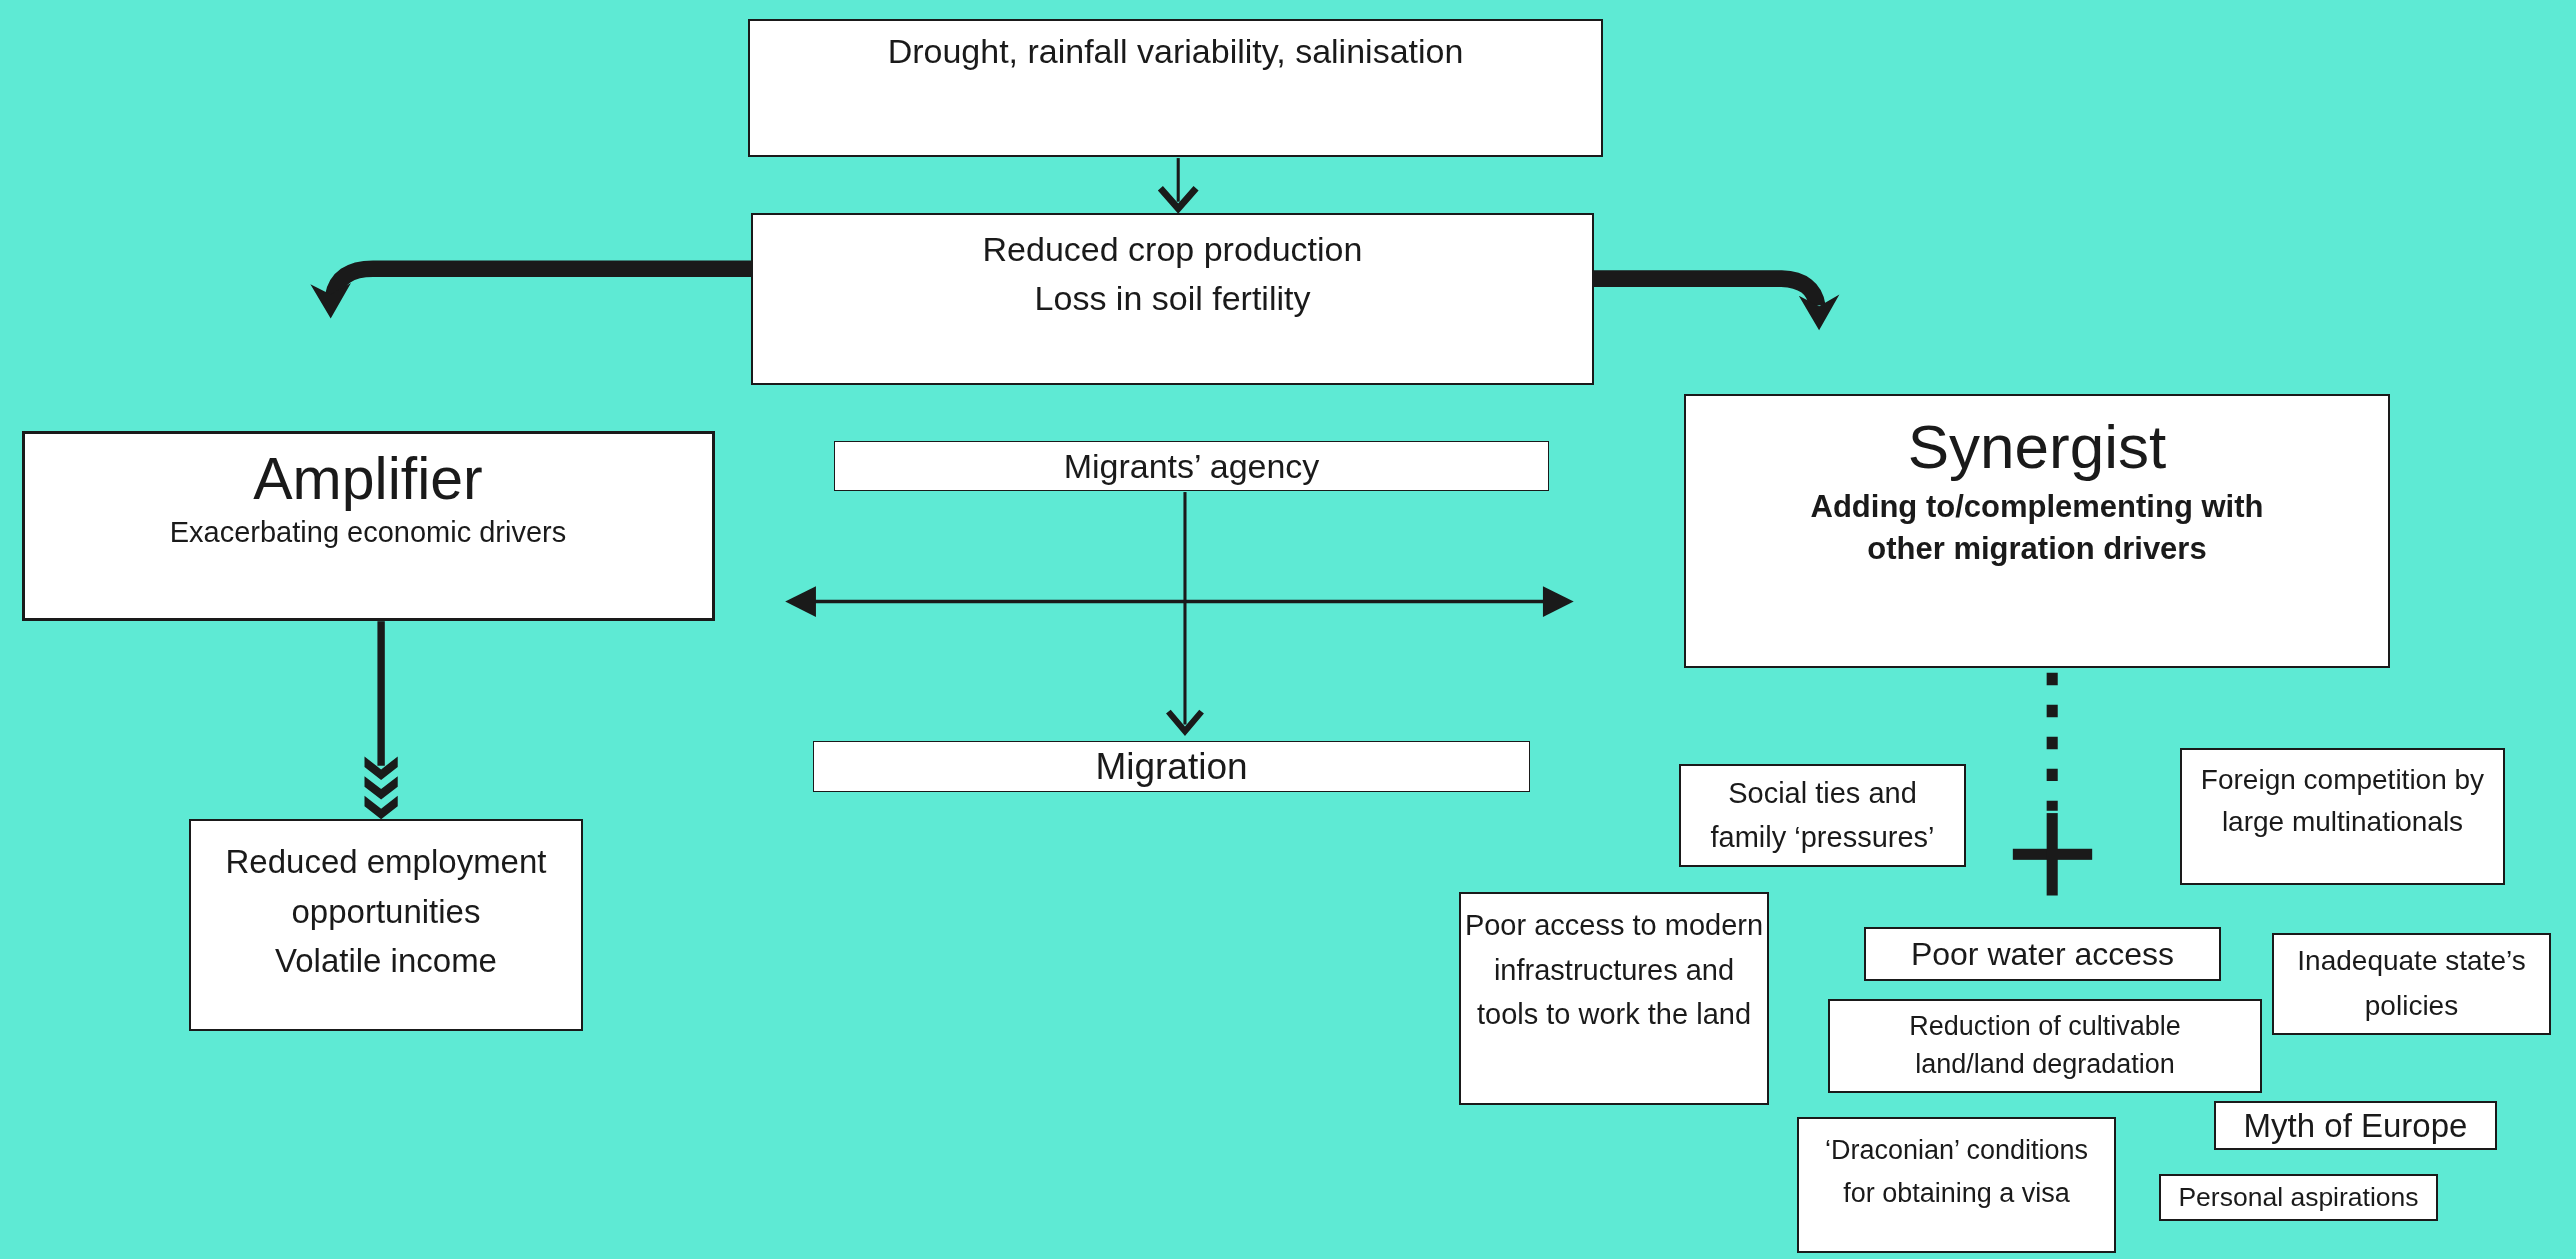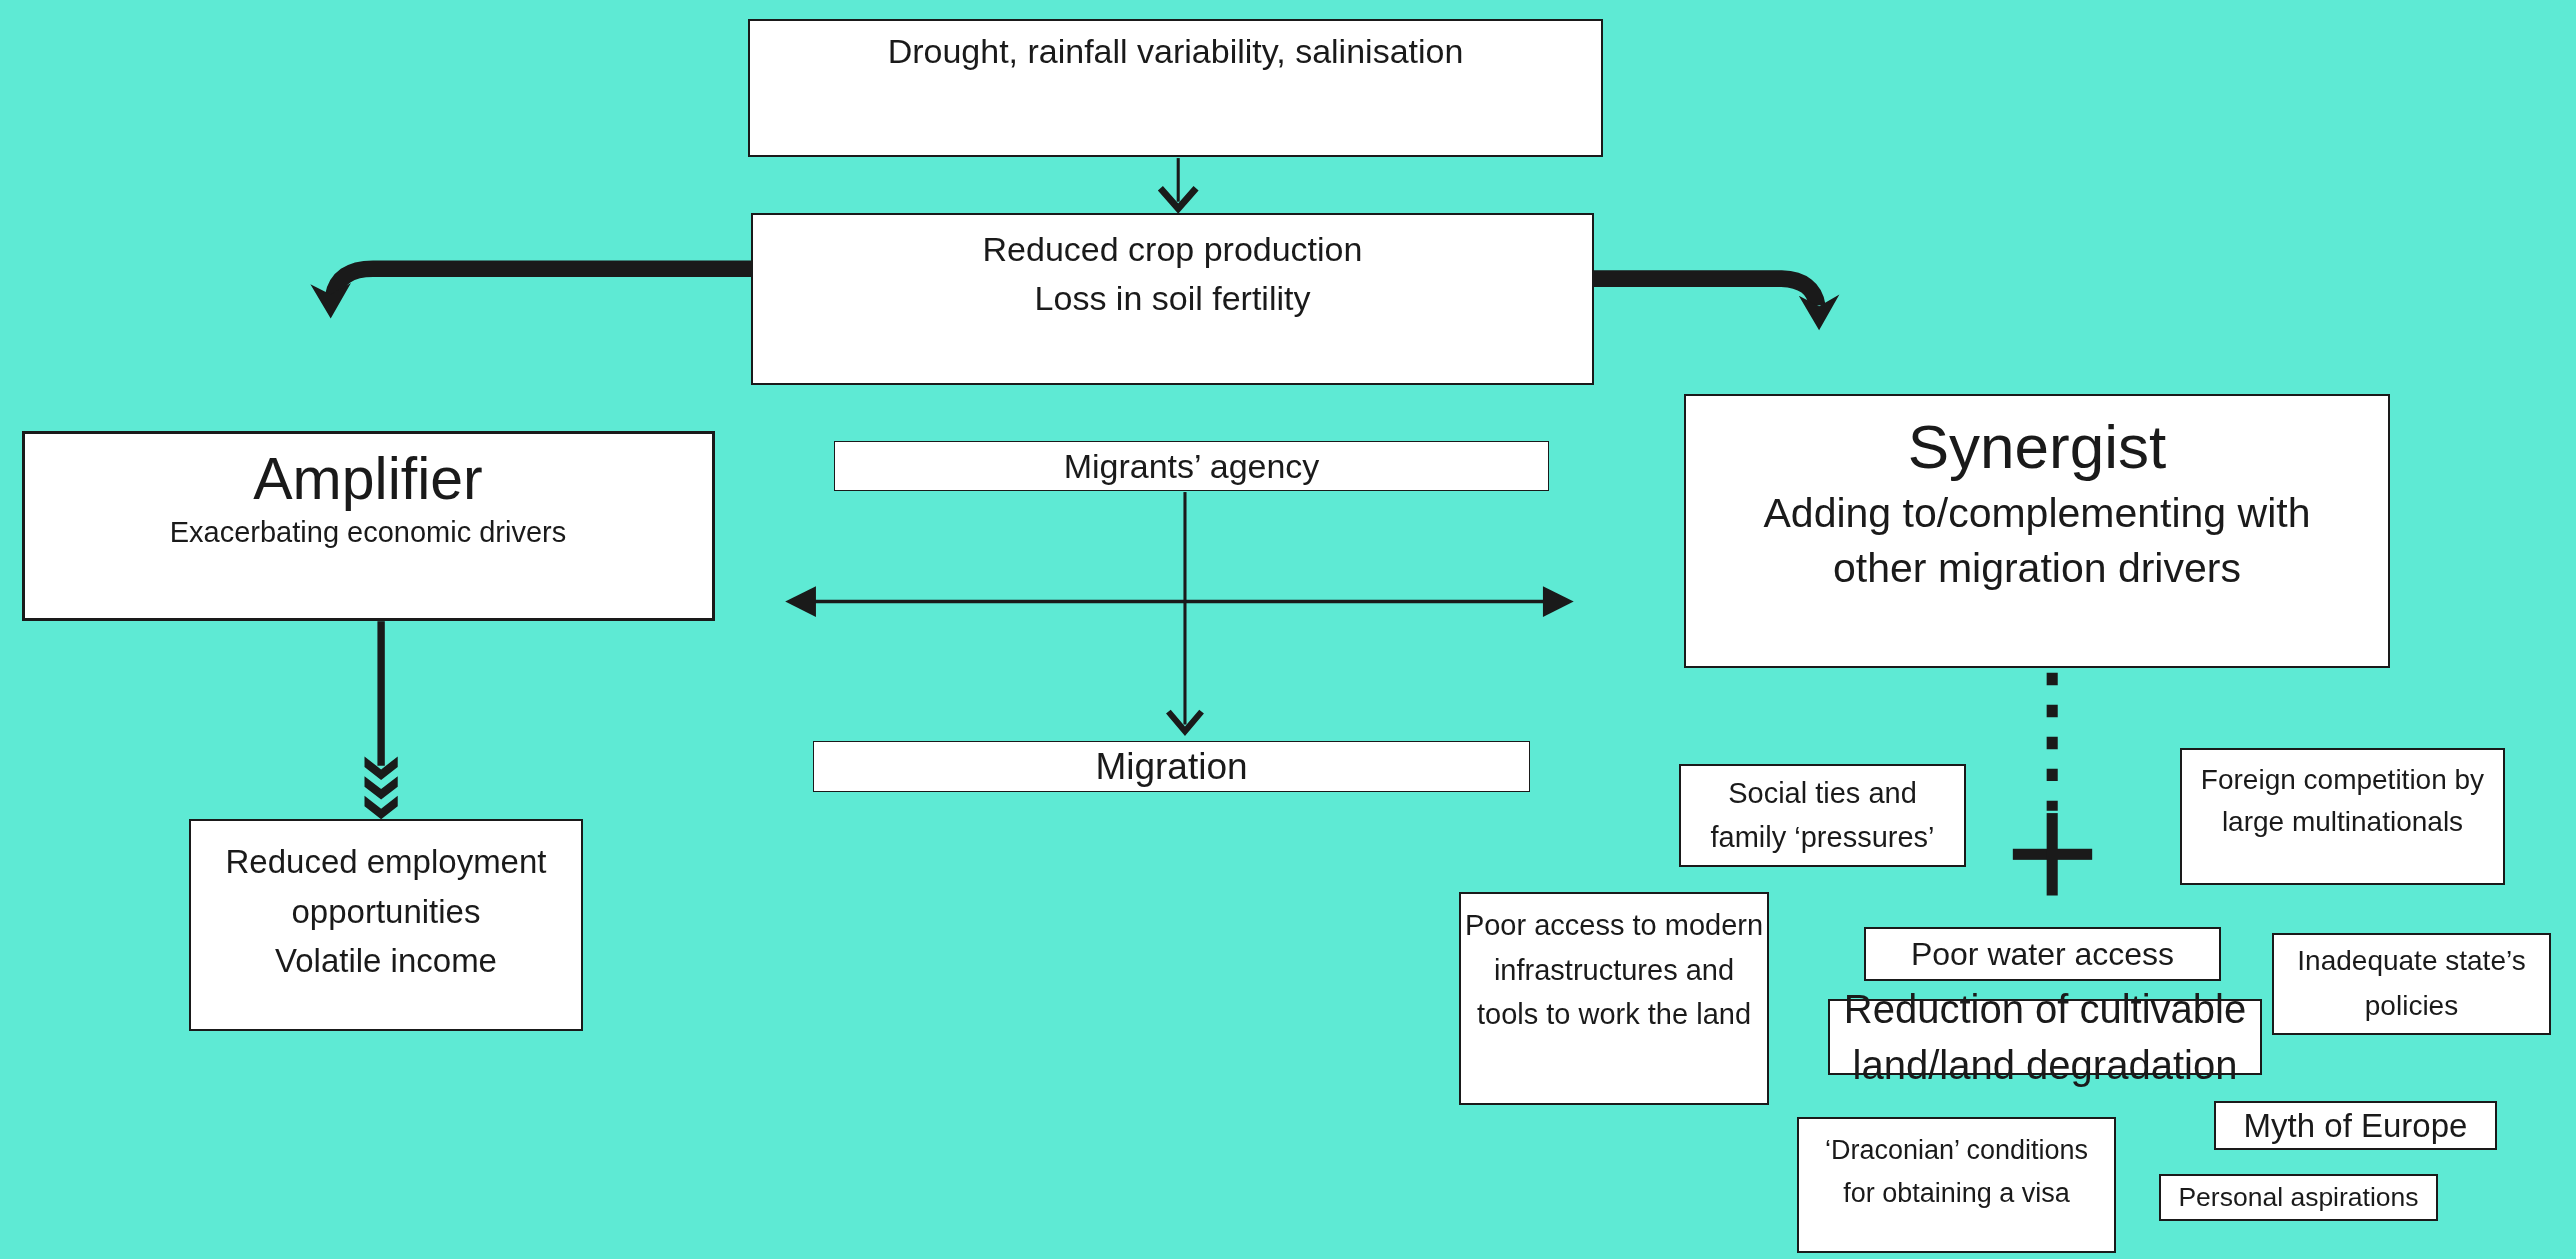--- a/index.html
+++ b/index.html
@@ -39,28 +39,28 @@
   
   .drought        { left: 748px; top: 18.5px;   width: 855px; height: 138px; font-size: 34px; padding-top: 11px; }
   .reduced-crop   { left: 751px; top: 213px;  width: 843px; height: 172px; font-size: 34px; padding-top: 9.8px; line-height: 1.45; }
   .amplifier      { left: 21.5px;   top: 431px;  width: 693px; height: 190px; padding-top: 12.3px; border-width: 3.1px; }
   .amp-title      { font-size: 59px;  line-height: 1.15; }
   .amp-sub        { font-size: 29px;  line-height: 1.3; }
   .migrants       { left: 834px; top: 441px;  width: 715px; height: 50px;  font-size: 34px; }
   .migration      { left: 813px; top: 741px; width: 717px; height: 51px;  font-size: 37px; }
   .synergist      { left: 1684px; top: 394px;  width: 706px; height: 274px; padding-top: 12.3px; }
   .syn-title      { font-size: 62px; line-height: 1.25; }
-  .syn-sub        { font-size: 41px;  line-height: 1.35; }
+  .syn-sub        { font-size: 31px;  line-height: 1.35; font-weight: bold; }
   .reduced-emp    { left: 189px;  top: 819px; width: 394px;  height: 212px; font-size: 33px; line-height: 1.5; padding-top: 16px; }
   .social-ties    { left: 1679px; top: 764px; width: 287px;  height: 103px; font-size: 29px; line-height: 1.5; }
   .foreign-comp   { left: 2180px; top: 748px; width: 325px;  height: 137px; font-size: 28px; line-height: 1.5; padding-top: 8.6px; }
   .poor-access    { left: 1459px; top: 892px; width: 310px;  height: 213px; font-size: 29px; line-height: 1.55; padding-top: 8.6px; }
   .poor-water     { left: 1864px; top: 927px; width: 357px;  height: 54px;  font-size: 32px; }
   .inadequate     { left: 2272px; top: 933px; width: 279px;  height: 102px; font-size: 28px; line-height: 1.6; text-align: right; }
-  .reduction-cult { left: 1828px; top: 999px; width: 434px;  height: 76px; font-size: 40px; line-height: 1.4; }
+  .reduction-cult { left: 1828px; top: 999px; width: 434px;  height: 94px; font-size: 27px; line-height: 1.4; }
   .draconian      { left: 1797px; top: 1117px; width: 319px;  height: 136px; font-size: 27px; line-height: 1.6; padding-top: 9.8px; }
   .myth-europe    { left: 2214px; top: 1101px; width: 283px;  height: 49px;  font-size: 33px; }
   .personal-asp   { left: 2159px; top: 1174px; width: 279px;  height: 47px;  font-size: 26.5px; }
 </style>
 </head>
 <body>
 
 <div id="canvas">
 
   <svg id="arrows" viewBox="0 0 4187 2047" xmlns="http://www.w3.org/2000/svg">

